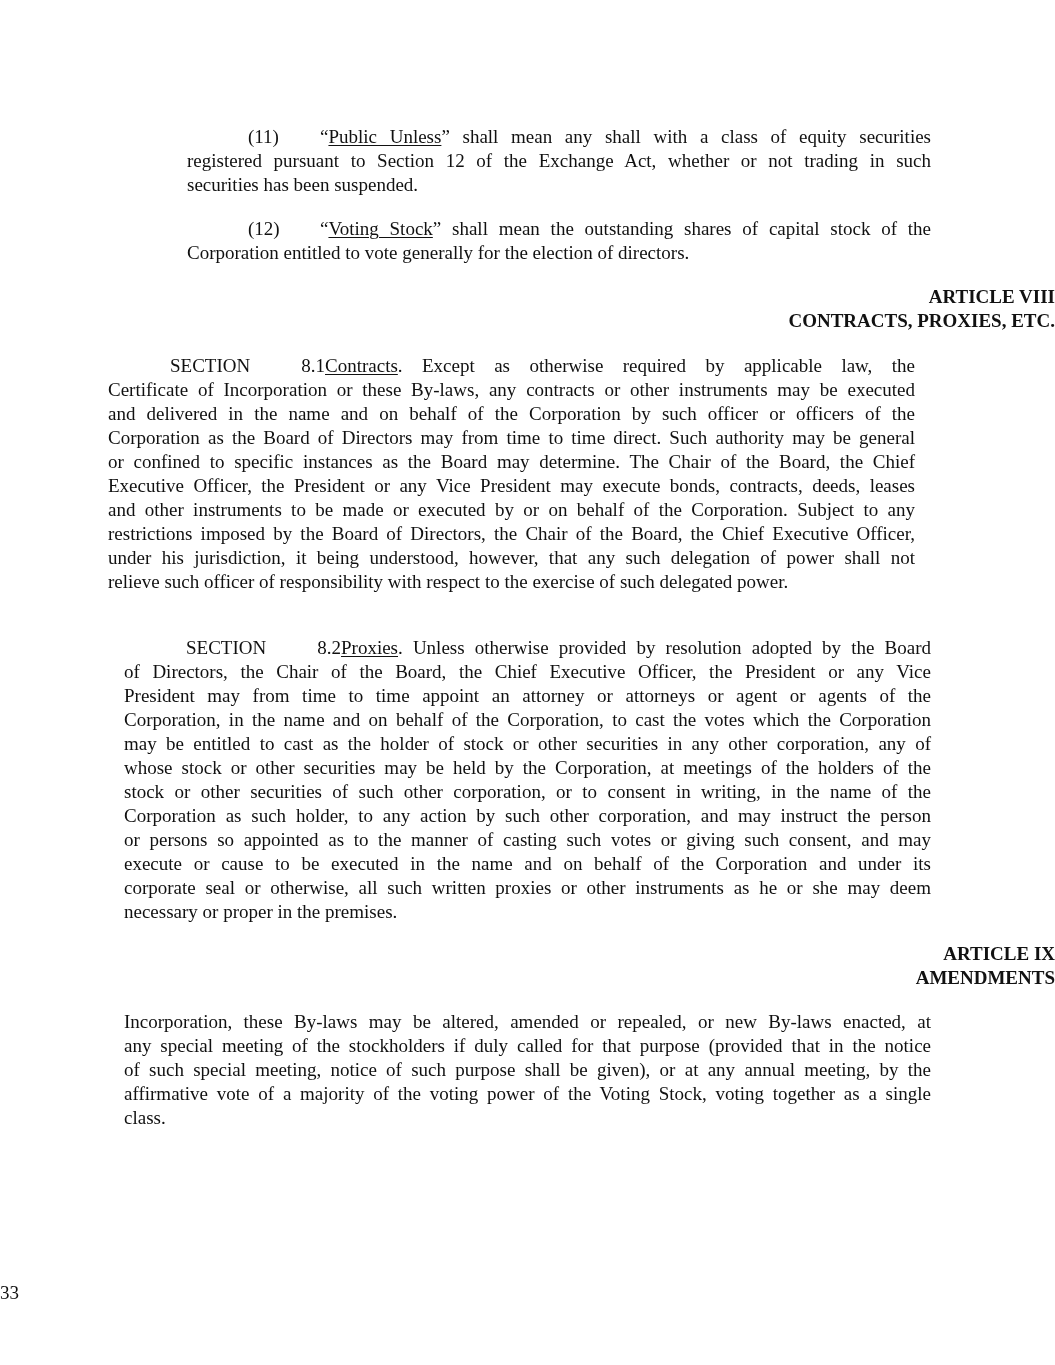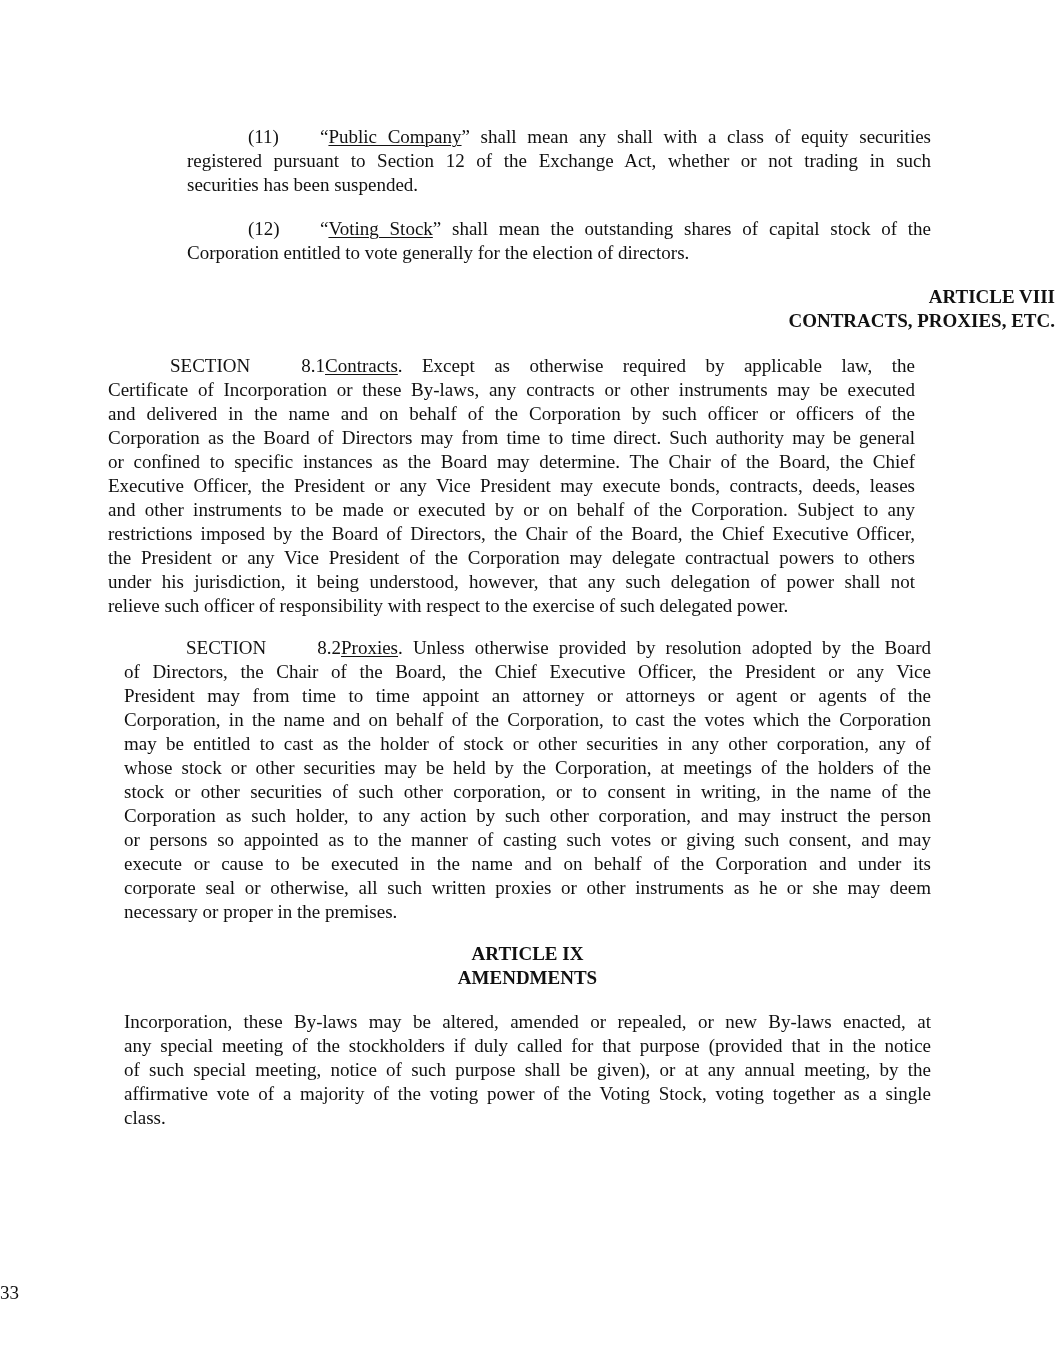--- a/index.html
+++ b/index.html
@@ -71,21 +71,21 @@
       line-height: 24px;
     }
   </style>
 </head>
 <body>
 
 <div class="page">
 
   <div class="block" style="left:187px; top:125px; width:744px;">
     <span class="line" style="padding-left:61px;">
-      <span class="num-label">(11)</span><span>“</span><span class="u">Public Company</span><span>” shall mean any shall with a class of equity securities</span>
+      <span class="num-label">(11)</span><span>“</span><span class="u">Public Unless</span><span>” shall mean any shall with a class of equity securities</span>
     </span>
     <span class="line">registered pursuant to Section 12 of the Exchange Act, whether or not trading in such</span>
     <span class="line last">securities has been suspended.</span>
   </div>
 
   <div class="block" style="left:187px; top:217px; width:744px;">
     <span class="line" style="padding-left:61px;">
       <span class="num-label">(12)</span><span>“</span><span class="u">Voting Stock</span><span>” shall mean the outstanding shares of capital stock of the</span>
     </span>
     <span class="line last">Corporation entitled to vote generally for the election of directors.</span>
@@ -100,21 +100,20 @@
     <span class="line" style="padding-left:62px;">
       <span class="sec-label">SECTION 8.1</span><span class="u">Contracts</span><span>.  Except as otherwise required by applicable law, the</span>
     </span>
     <span class="line">Certificate of Incorporation or these By-laws, any contracts or other instruments may be executed</span>
     <span class="line">and delivered in the name and on behalf of the Corporation by such officer or officers of the</span>
     <span class="line">Corporation as the Board of Directors may from time to time direct. Such authority may be general</span>
     <span class="line">or confined to specific instances as the Board may determine. The Chair of the Board, the Chief</span>
     <span class="line">Executive Officer, the President or any Vice President may execute bonds, contracts, deeds, leases</span>
     <span class="line">and other instruments to be made or executed by or on behalf of the Corporation. Subject to any</span>
     <span class="line">restrictions imposed by the Board of Directors, the Chair of the Board, the Chief Executive Officer,</span>
-    <span class="line">the President or any Vice President of the Corporation may delegate contractual powers to others</span>
     <span class="line">under his jurisdiction, it being understood, however, that any such delegation of power shall not</span>
     <span class="line last">relieve such officer of responsibility with respect to the exercise of such delegated power.</span>
   </div>
 
   <div class="block" style="left:124px; top:636px; width:807px;">
     <span class="line" style="padding-left:62px;">
       <span class="sec-label">SECTION 8.2</span><span class="u">Proxies</span><span>.  Unless otherwise provided by resolution adopted by the Board</span>
     </span>
     <span class="line">of Directors, the Chair of the Board, the Chief Executive Officer, the President or any Vice</span>
     <span class="line">President may from time to time appoint an attorney or attorneys or agent or agents of the</span>
@@ -122,21 +121,21 @@
     <span class="line">may be entitled to cast as the holder of stock or other securities in any other corporation, any of</span>
     <span class="line">whose stock or other securities may be held by the Corporation, at meetings of the holders of the</span>
     <span class="line">stock or other securities of such other corporation, or to consent in writing, in the name of the</span>
     <span class="line">Corporation as such holder, to any action by such other corporation, and may instruct the person</span>
     <span class="line">or persons so appointed as to the manner of casting such votes or giving such consent, and may</span>
     <span class="line">execute or cause to be executed in the name and on behalf of the Corporation and under its</span>
     <span class="line">corporate seal or otherwise, all such written proxies or other instruments as he or she may deem</span>
     <span class="line last">necessary or proper in the premises.</span>
   </div>
 
-  <div class="heading" style="top:942px;">
+  <div class="heading" style="top:942px;text-align:right;">
     <span>ARTICLE IX</span>
     <span>AMENDMENTS</span>
   </div>
 
   <div class="block" style="left:124px; top:1010px; width:807px;">
     <span class="line">Incorporation, these By-laws may be altered, amended or repealed, or new By-laws enacted, at</span>
     <span class="line">any special meeting of the stockholders if duly called for that purpose (provided that in the notice</span>
     <span class="line">of such special meeting, notice of such purpose shall be given), or at any annual meeting, by the</span>
     <span class="line">affirmative vote of a majority of the voting power of the Voting Stock, voting together as a single</span>
     <span class="line last">class.</span>

